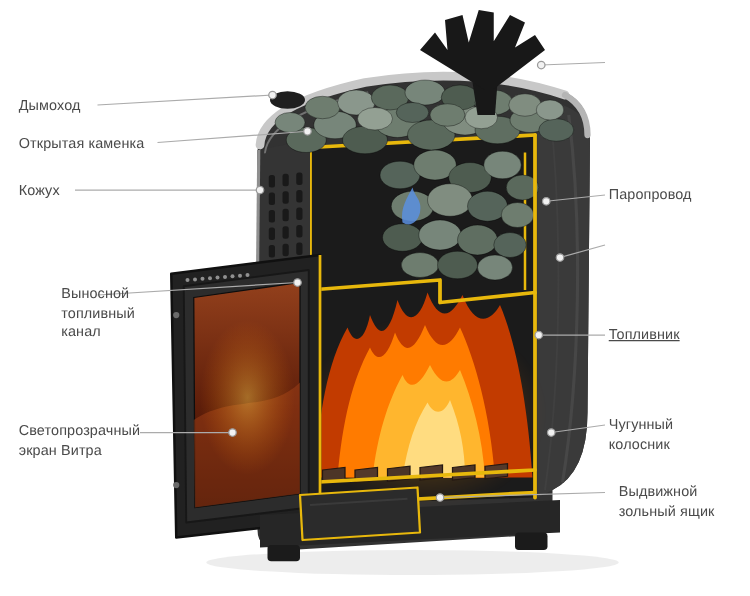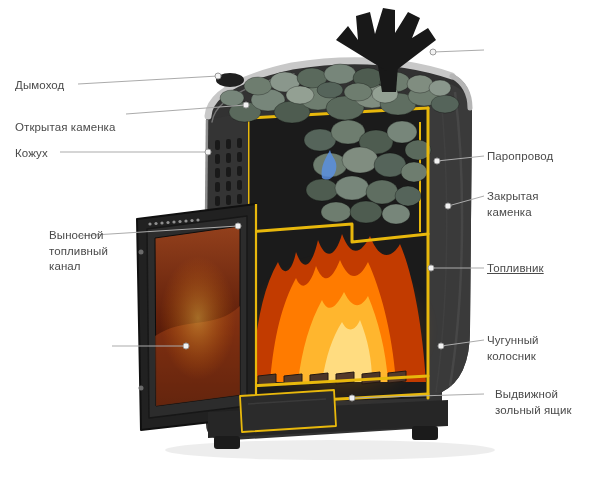--- a/index.html
+++ b/index.html
@@ -12,21 +12,21 @@
   }
   svg.scene{position:absolute;left:0;top:0;width:600px;height:477px;display:block;}
   .label{
     position:absolute;
     font-size:11.5px;
     line-height:1.35;
     color:#4a4a4a;
     letter-spacing:0.1px;
   }
   .l0{left:15px;top:78px;text-align:center;}
-  .l1{left:15px;top:120px;}
+  .l1{left:15px;top:108px;}
   .l2{left:15px;top:146px;}
   .l3{left:15px;top:228px;width:82px;margin-left:34px;}
   .l4{left:15px;top:338px;width:118px;}
   .r0{left:487px;top:40px;width:102px;}
   .r1{left:487px;top:149px;}
   .r2{left:487px;top:189px;width:82px;}
   .r3{left:487px;top:261px;text-decoration:underline;}
   .r4{left:487px;top:333px;width:80px;}
   .r5{left:495px;top:387px;width:100px;}
 </style>
@@ -227,20 +227,20 @@
         <circle cx="441" cy="346" r="3"></circle>
         <circle cx="352" cy="398" r="3"></circle>
       </g>
     </g>
   </svg>
 
   <div class="label l0">Дымоход</div>
   <div class="label l1">Открытая каменка</div>
   <div class="label l2">Кожух</div>
   <div class="label l3">Выносной топливный канал</div>
+  <div class="label l4">Светопрозрачный экран Витра</div>
 
   <div class="label r1">Паропровод</div>
-  <div class="label r2">Закрытая каменка</div>
   <div class="label r3">Топливник</div>
   <div class="label r4">Чугунный колосник</div>
   <div class="label r5">Выдвижной зольный ящик</div>
 
 </div>
 
 </body></html>

